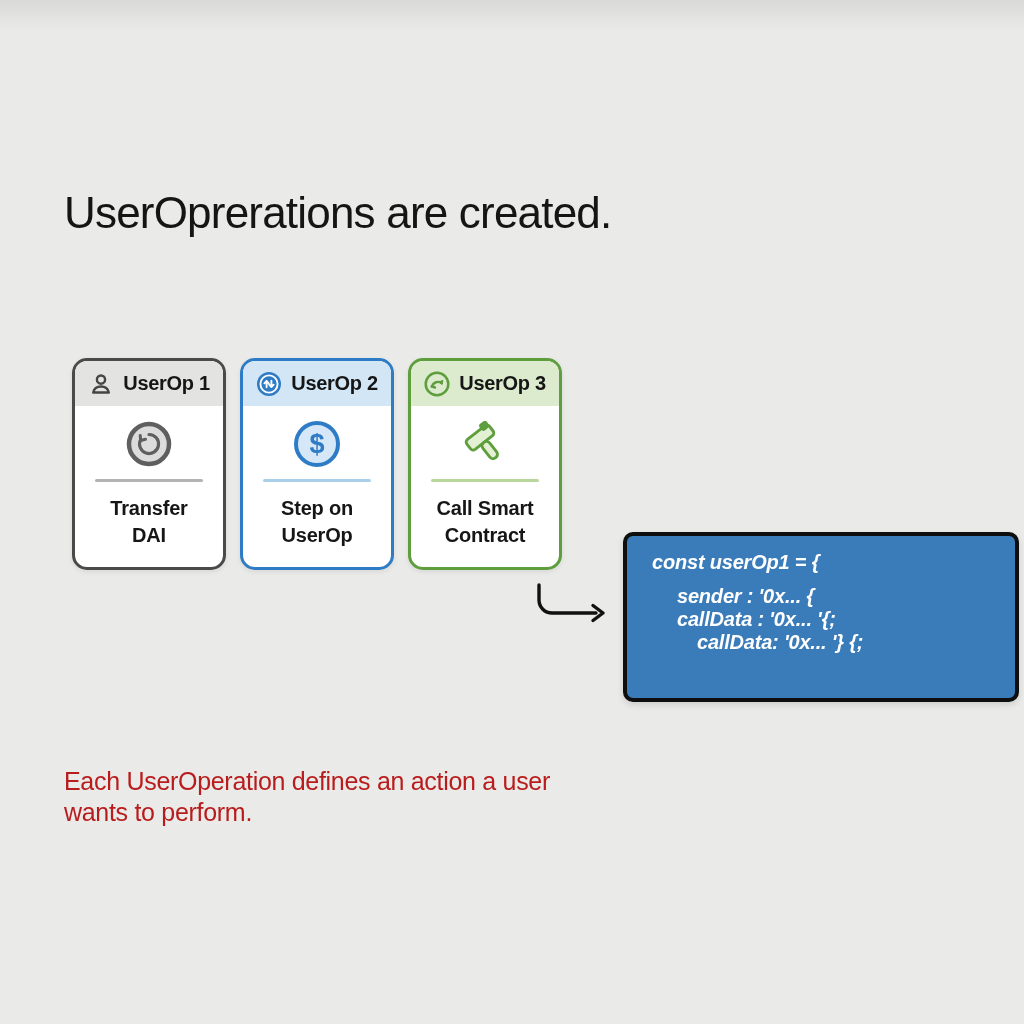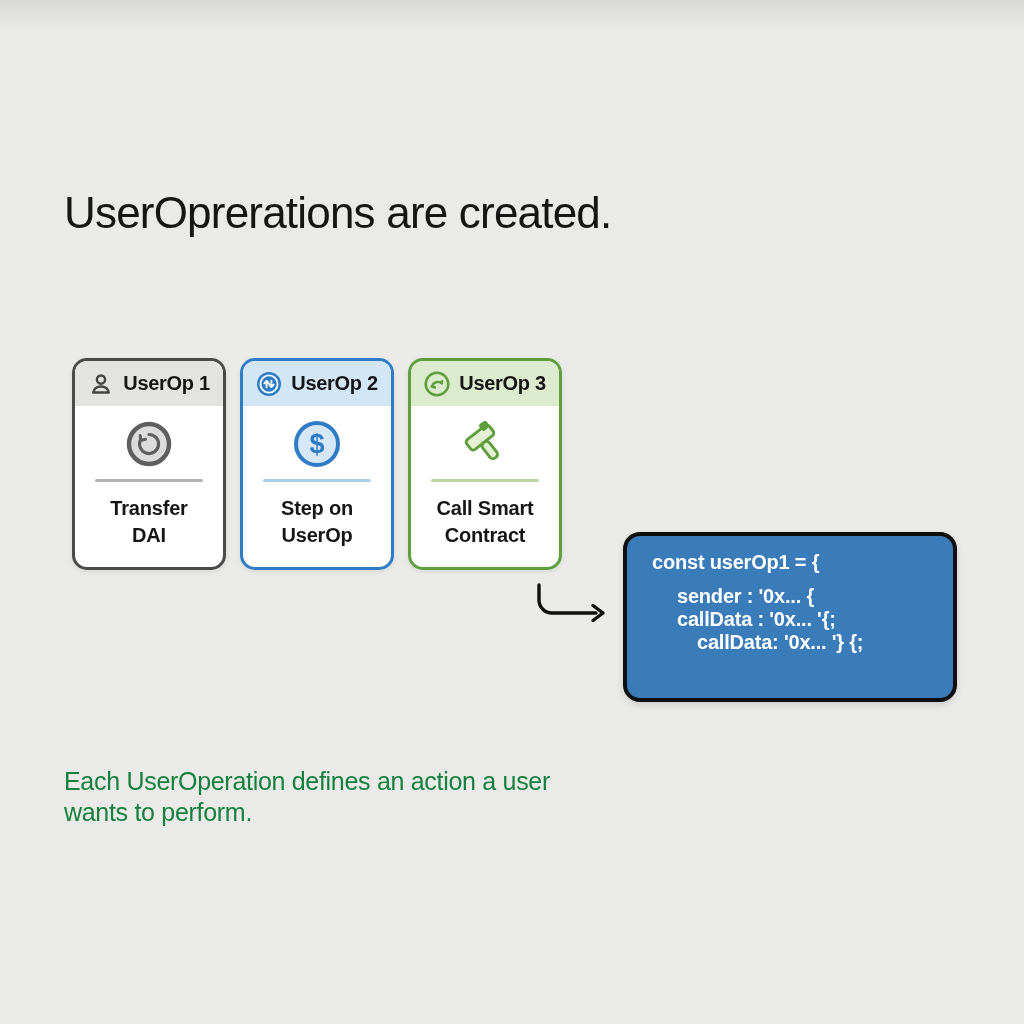--- a/index.html
+++ b/index.html
@@ -78,43 +78,44 @@
   }
   .card-action span { display: block; text-align: center; }
 
   
   .elbow-arrow { position: absolute; left: 528px; top: 578px; }
 
   
   .code-block {
     position: absolute;
     left: 623px; top: 532px;
-    width: 334px; height: 170px;
+    width: 396px; height: 170px;
     background: var(--code-bg, #3a7cb9);
     border: 4px solid #0e0e0e;
-    border-radius: 17px;
+    border-radius: 10px;
     padding: 15px 20px 0 25px;
     color: #ffffff;
     font-size: 20px; font-weight: 700; letter-spacing: -0.2px;
     line-height: 23px;
     box-shadow: 0 3px 6px rgba(0,0,0,0.12);
+    font-style: italic;
   }
   .code-line { white-space: pre; }
   .indent-0 { margin-left: 0; }
   .indent-1 { margin-left: 25px; }
   .indent-2 { margin-left: 45px; }
   .gap-before { margin-top: 11px; }
 
   
   .caption {
     position: absolute;
     left: 64px; top: 766px;
     width: 520px;
     font-size: 25px; font-weight: 400; letter-spacing: -0.3px;
-    line-height: 31px; color: #15803d;
+    line-height: 31px; color: #b91c1c;
   }
 </style>
 </head>
 <body>
 
 <div class="title-block">
   <span class="title-line2">UserOprerations are created.</span>
 </div>
 
 <div class="card card-1" style="--accent: #4a4a4a; --header-bg: #e3e3e1; --divider: #b3b3b3; --icon-fill: #dcdcdc;">

